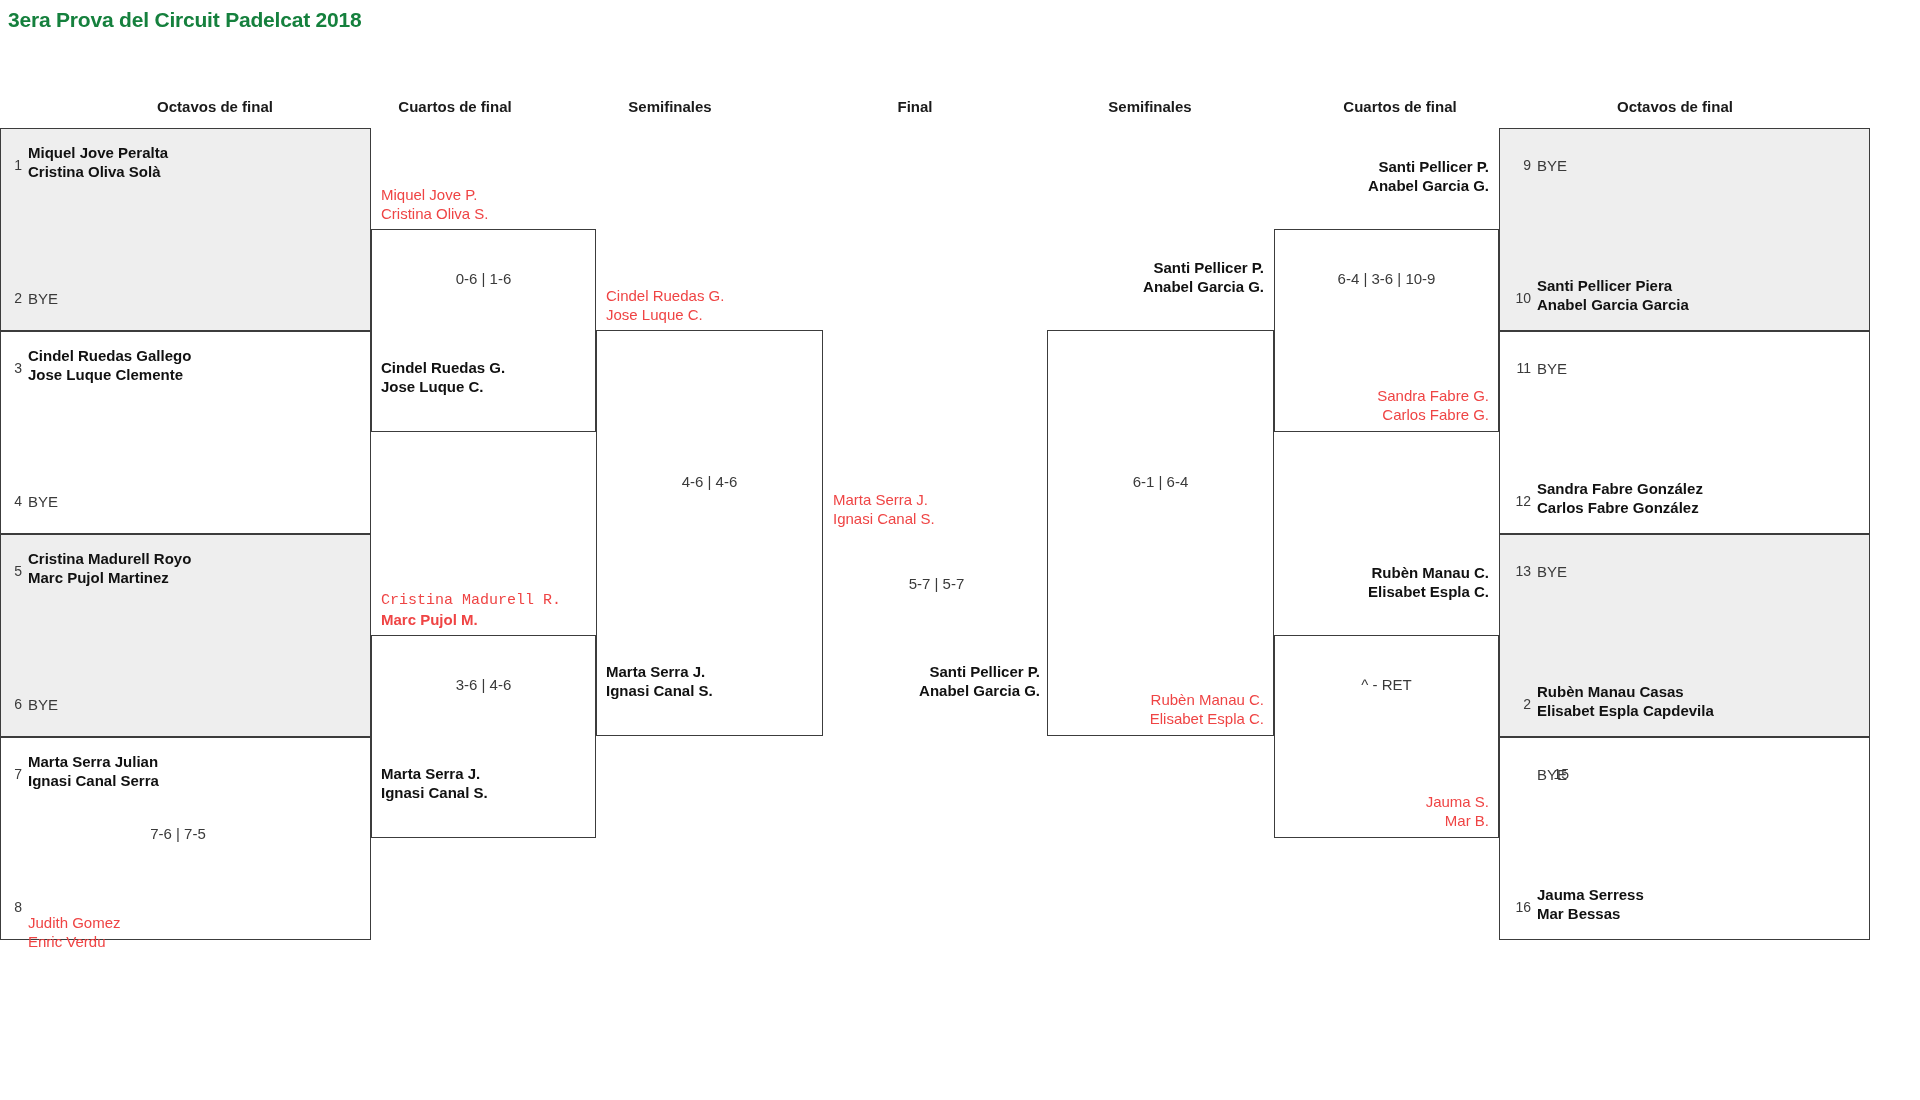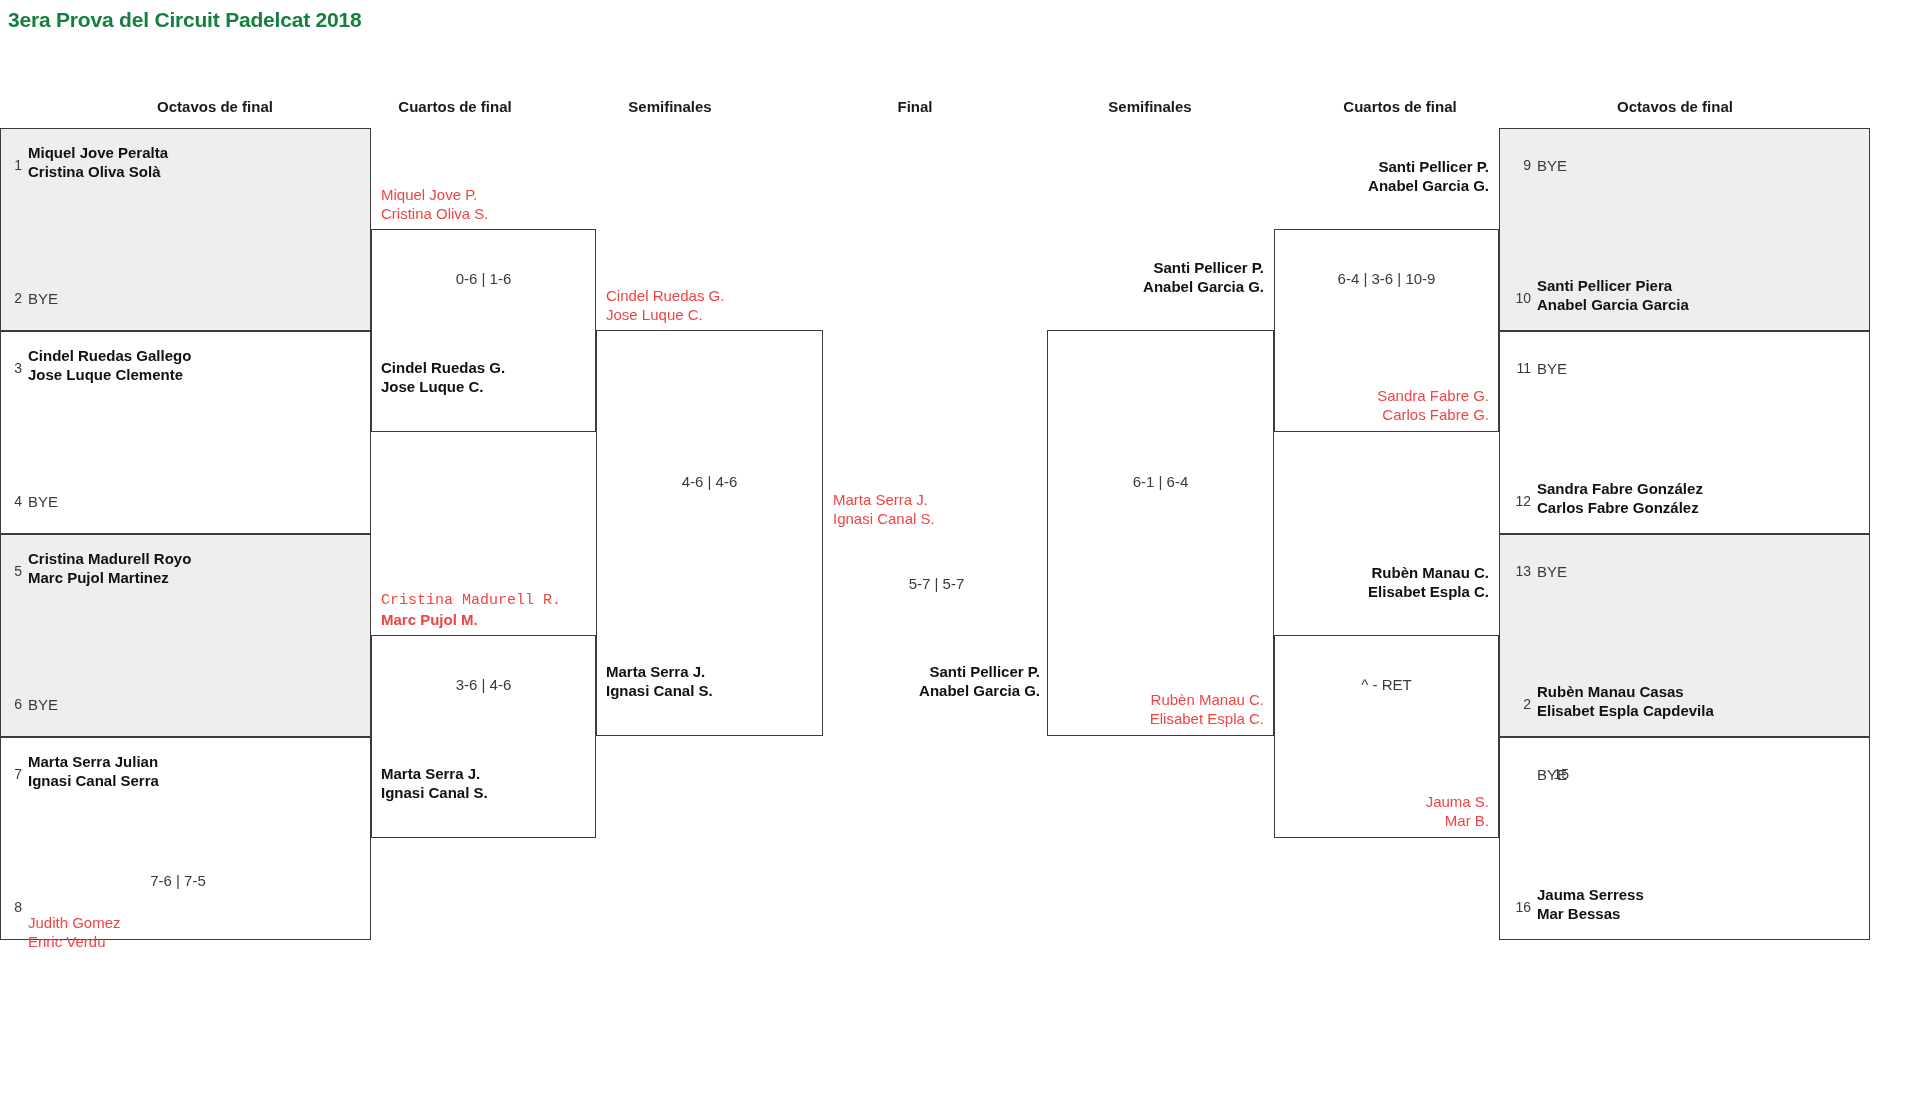--- a/index.html
+++ b/index.html
@@ -100,21 +100,21 @@
   <div class="seedno" style="left:0px;top:563px;width:22px;">5</div>
   <div class="pname win" style="left:28px;top:549px;">Cristina Madurell Royo</div>
   <div class="pname win" style="left:28px;top:568px;">Marc Pujol Martinez</div>
   <div class="seedno" style="left:0px;top:696px;width:22px;">6</div>
   <div class="bye" style="left:28px;top:696px;">BYE</div>
 
   <div class="cell plain" style="left:0px;top:737px;width:371px;height:203px;"></div>
   <div class="seedno" style="left:0px;top:766px;width:22px;">7</div>
   <div class="pname win" style="left:28px;top:752px;">Marta Serra Julian</div>
   <div class="pname win" style="left:28px;top:771px;">Ignasi Canal Serra</div>
-  <div class="score" style="left:28px;top:825px;width:300px;margin-top:47px;">7-6 | 7-5</div>
+  <div class="score" style="left:28px;top:825px;width:300px;">7-6 | 7-5</div>
   <div class="seedno" style="left:0px;top:899px;width:22px;">8</div>
   <div class="pname lose" style="left:28px;top:885px;">Judith Gomez</div>
   <div class="pname lose" style="left:28px;top:904px;">Enric Verdu</div>
 
   <div class="mbox" style="left:371px;top:229px;width:225px;height:203px;"></div>
   <div class="pname lose" style="left:381px;top:157px;">Miquel Jove P.</div>
   <div class="pname lose" style="left:381px;top:176px;">Cristina Oliva S.</div>
   <div class="score" style="left:381px;top:270px;width:205px;">0-6 | 1-6</div>
   <div class="pname win" style="left:381px;top:358px;">Cindel Ruedas G.</div>
   <div class="pname win" style="left:381px;top:377px;">Jose Luque C.</div>

